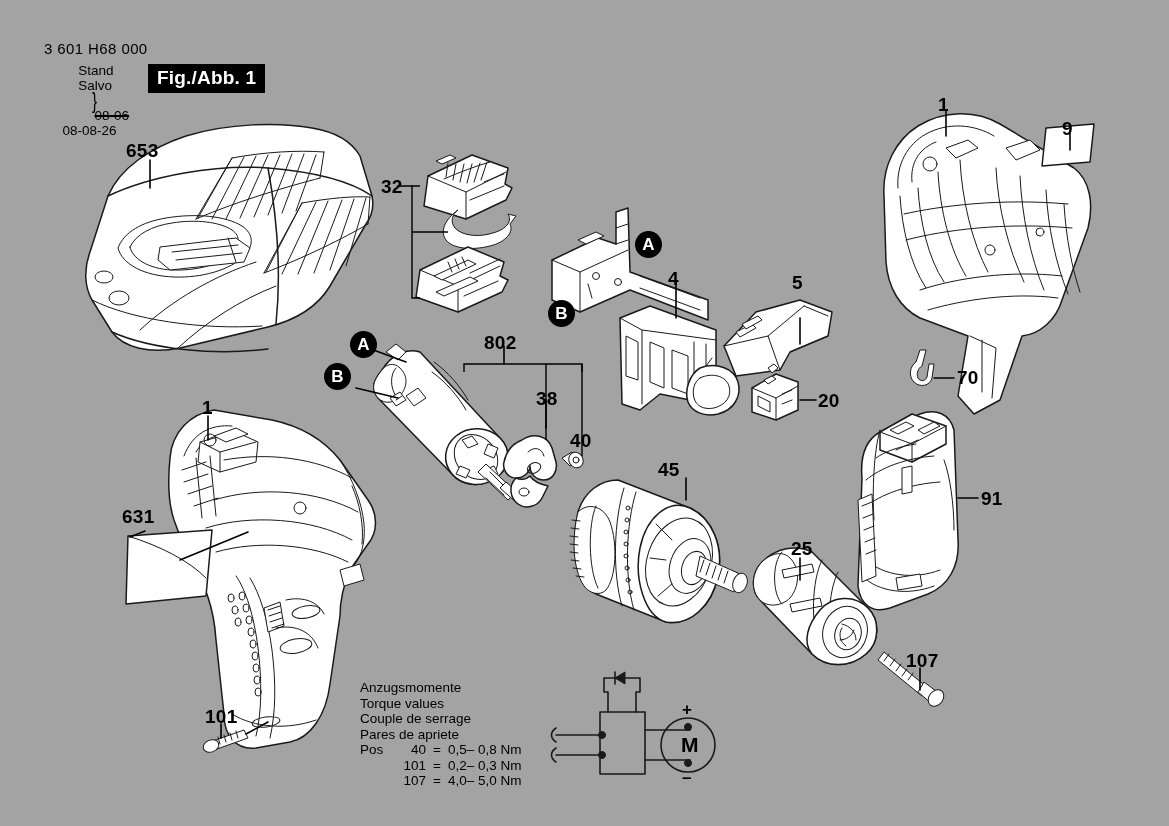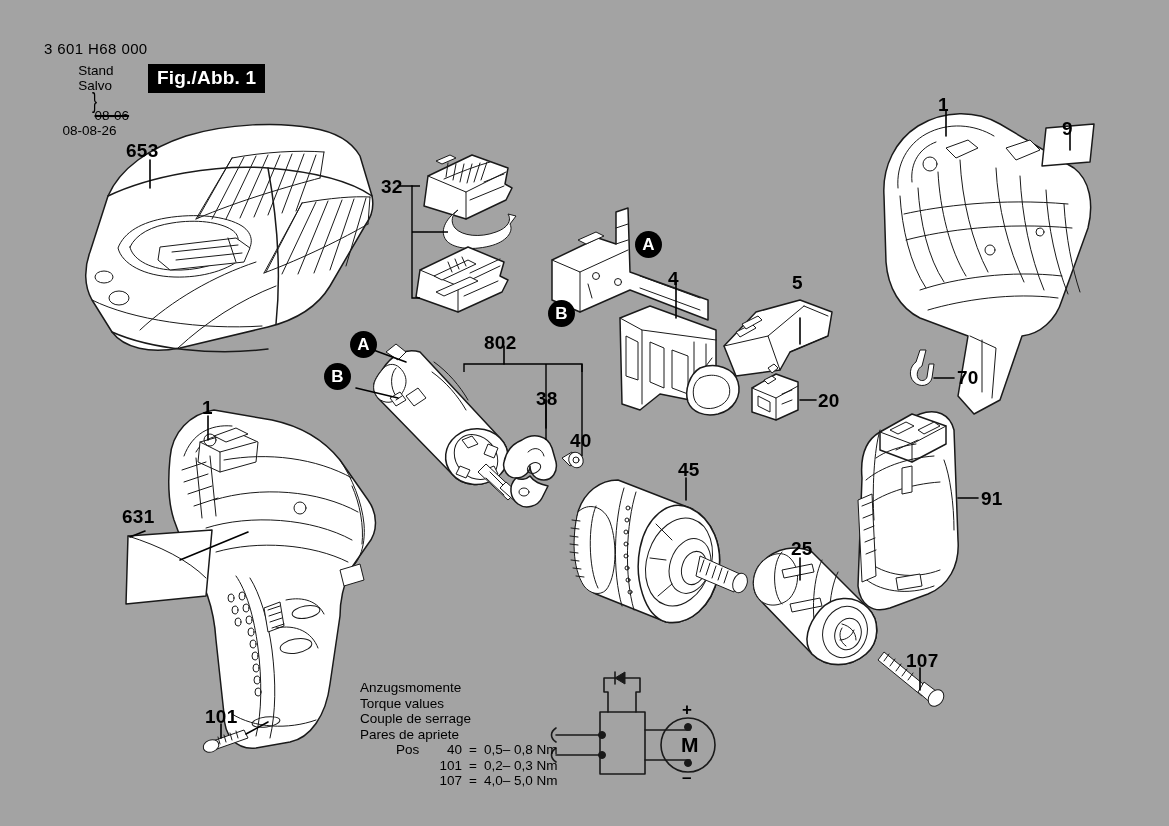--- a/index.html
+++ b/index.html
@@ -89,21 +89,21 @@
     line-height: 1;
   }
 
   
   .textblock {
     font-size: 13.5px;
     line-height: 15.5px;
     white-space: nowrap;
   }
   #torque-block { left: 360px; top: 680px; }
-  .torque-rows { margin-top: 0px; margin-left: 36px; }
+  .torque-rows { margin-top: 0px; }
   .torque-row { display: flex; line-height: 15.5px; font-size: 13.5px; }
   .tq-pos   { width: 30px; }
   .tq-num   { width: 36px; text-align: right; }
   .tq-eq    { width: 22px; text-align: center; }
   .tq-val   { white-space: nowrap; }
   #disclaimer-block { left: 977px; top: 731px; }
   .disclaimer-line { font-size: 12.5px; line-height: 13.5px; white-space: nowrap; }
 
   
   #drawing {
@@ -644,21 +644,21 @@
   <div class="abs plabel" style="left:381px; top:176px;text-align:center;">32</div>
   <div class="abs plabel" style="left:938px; top:94px;">1</div>
   <div class="abs plabel" style="left:1062px; top:118px;">9</div>
   <div class="abs plabel" style="left:668px; top:268px;">4</div>
   <div class="abs plabel" style="left:792px; top:272px;">5</div>
   <div class="abs plabel" style="left:484px; top:332px;">802</div>
   <div class="abs plabel" style="left:536px; top:388px;">38</div>
   <div class="abs plabel" style="left:570px; top:430px;">40</div>
   <div class="abs plabel" style="left:818px; top:390px;">20</div>
   <div class="abs plabel" style="left:957px; top:367px;">70</div>
-  <div class="abs plabel" style="left:678px; top:459px;">45</div>
+  <div class="abs plabel" style="left:658px; top:459px;">45</div>
   <div class="abs plabel" style="left:981px; top:488px;text-align:right;">91</div>
   <div class="abs plabel" style="left:791px; top:538px;">25</div>
   <div class="abs plabel" style="left:202px; top:397px;">1</div>
   <div class="abs plabel" style="left:122px; top:506px;">631</div>
   <div class="abs plabel" style="left:205px; top:706px;">101</div>
   <div class="abs plabel" style="left:906px; top:650px;">107</div>
 
   <div class="abs bubble" style="left:635px; top:231px;">A</div>
   <div class="abs bubble" style="left:548px; top:300px;">B</div>
   <div class="abs bubble" style="left:350px; top:331px;">A</div>

